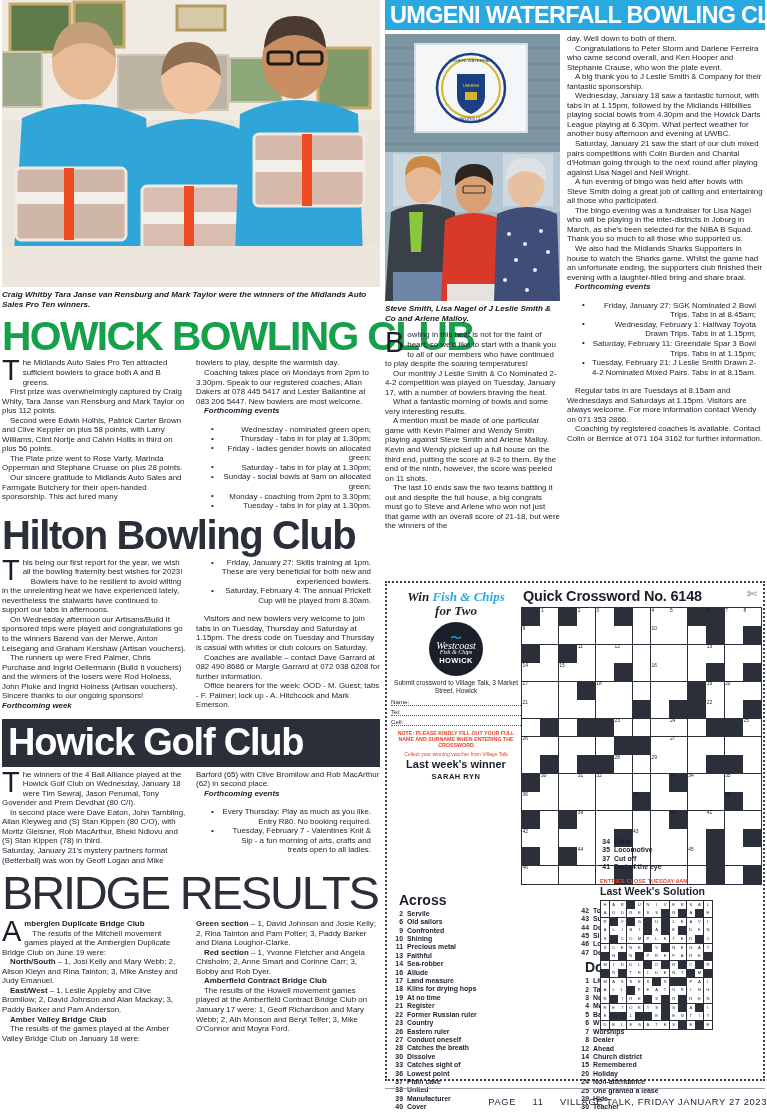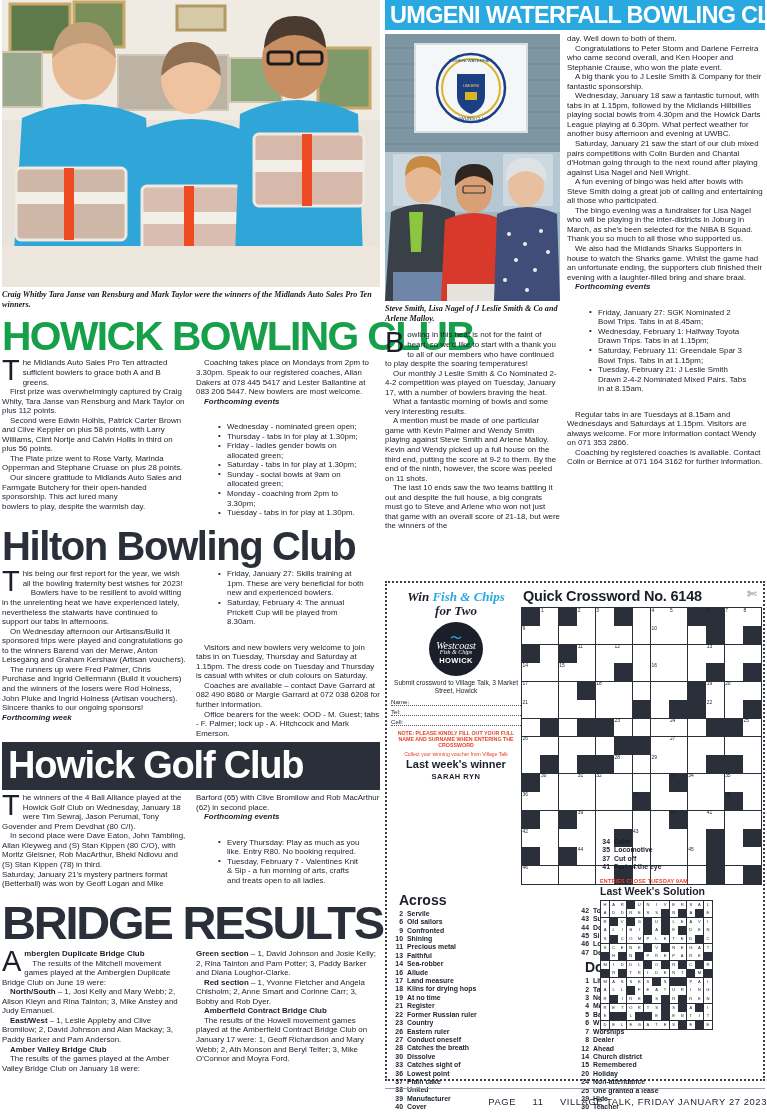--- a/index.html
+++ b/index.html
@@ -15,21 +15,21 @@
   }
   .page { position:relative; width:767px; height:1113px; }
 
   
   .col-left  { position:absolute; left:2px;  top:0;   width:378px; height:1085px; }
   .col-right { position:absolute; left:385px; top:0;  width:380px; height:1085px; }
 
   
   .photo { position:relative; overflow:hidden; background:#cfd6dc; }
   .caption {
-    font-family:Liberation Serif, serif;
+    font-family:Liberation Sans, sans-serif;
     font-style:italic; font-weight:bold;
     font-size:8.1px; line-height:10.2px;
     color:#16181d; margin:3px 0 0 0;
   }
 
   
   .hd-green {
     font-family:"Liberation Sans", sans-serif;
     font-weight:bold; color:#17a04a;
     font-size:40px; line-height:40px;
@@ -45,21 +45,21 @@
     margin:3px 0 2px 0; white-space:nowrap;
   }
   .hd-rev {
     background:#2b2f3a; color:#ffffff;
     font-weight:bold; font-size:38px; line-height:44px;
     letter-spacing:-1.2px;
     padding:1px 0 3px 6px; margin:4px 0 3px 0;
     white-space:nowrap;
   }
   .hd-black {
-    font-weight:bold; color:#2b2f3a;
+    font-weight:normal; color:#2b2f3a;
     font-size:47px; line-height:48px;
     letter-spacing:-2.2px;
     margin:4px 0 2px 0; white-space:nowrap;
   }
   .hd-blue-bar {
     background:#29a9e0; color:#ffffff;
     font-weight:bold; font-size:23.5px; line-height:26px;
     letter-spacing:-0.7px;
     padding:2px 0 2px 5px; margin:0 0 4px 0;
     white-space:nowrap;
@@ -68,21 +68,21 @@
   
   .two-col {
     column-count:2; column-gap:10px;
     font-family:"Liberation Sans", sans-serif;
     font-size:7.9px; line-height:9.55px;
     text-align:left; color:#1b1f2a;
   }
   .two-col p { margin:0; text-indent:8px; }
   .two-col p.first { text-indent:0; }
   .sub { font-weight:bold; margin-top:1px; text-indent:8px;font-style:italic; }
-  ul.ev { margin:16px; padding:0 0 0 9px; list-style:none; }
+  ul.ev { margin:9px; padding:0 0 0 9px; list-style:none;text-align:right; }
   ul.ev li { position:relative; padding-left:6px; margin:0; }
   ul.ev li:before {
     content:"\2022"; position:absolute; left:-3px; top:-0.5px; font-size:8px;
   }
   .dropcap {
     float:left; font-family:"Liberation Sans", sans-serif;
     font-weight:normal; font-size:29px; line-height:23px;
     padding:1px 2px 0 0; margin:0 1px 0 0; color:#1b1f2a;
   }
 

